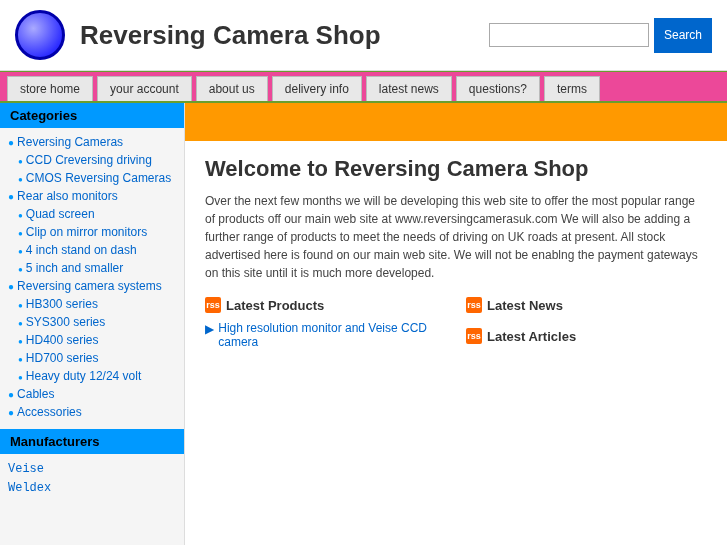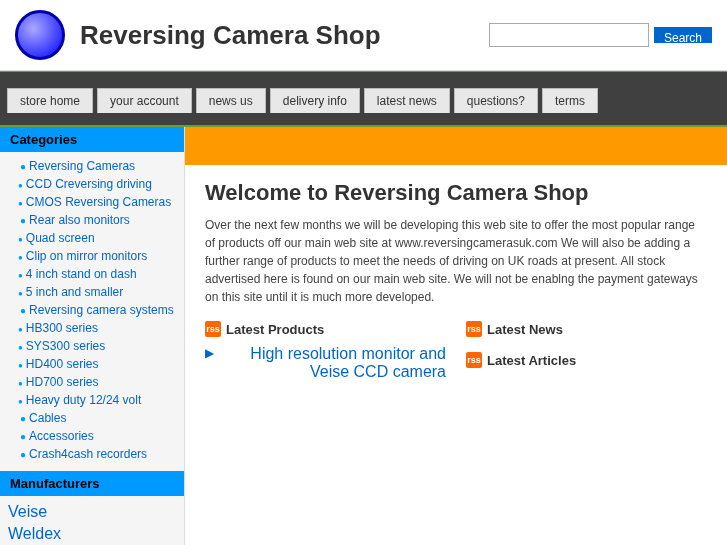--- a/index.html
+++ b/index.html
@@ -4,75 +4,75 @@
   <style>
     * { margin: 0; padding: 0; box-sizing: border-box; }
     body { font-family: Arial, sans-serif; font-size: 12px; background: #fff; color: #333; width: 727px; }
 
     
     #header { display: flex; align-items: center; padding: 10px 15px; background: #fff; border-bottom: 1px solid #ddd; }
     #logo-circle { width: 50px; height: 50px; border-radius: 50%; background: radial-gradient(circle at 35% 35%, #aaf, #00f); margin-right: 15px; flex-shrink: 0; border: 3px solid #00a; }
     #site-title { font-size: 26px; font-weight: bold; color: #333; flex: 1; }
     #search-area { display: flex; align-items: center; gap: 5px; }
     #search-input { width: 160px; height: 24px; border: 1px solid #aaa; padding: 2px 5px; font-size: 12px; }
-    #search-button { background: #0066cc; color: #fff; border: none; padding: 4px 10px; font-size: 12px; cursor: pointer; height: 16px; }
+    #search-button { background: #0066cc; color: #fff; border: none; padding: 4px 10px; font-size: 12px; cursor: pointer; height: 35px; }
 
     
-    #navbar { background: #404040; display: flex; align-items: stretch; padding: 12px 5px; border-top: 1px solid #6a9e2f; border-bottom: 2px solid #6a9e2f; }
+    #navbar { background: #ec4899; display: flex; align-items: stretch; padding: 0 5px; border-top: 1px solid #6a9e2f; border-bottom: 2px solid #6a9e2f; }
     .nav-item { background: #e8e8e8; border: 1px solid #bbb; border-bottom: none; margin: 4px 2px 0; padding: 5px 12px; cursor: pointer; font-size: 12px; color: #333; white-space: nowrap; }
 
     
     #main-layout { display: flex; min-height: 450px; }
 
     
     #sidebar { width: 185px; flex-shrink: 0; background: #f5f5f5; border-right: 1px solid #ddd; padding-bottom: 10px; }
     .sidebar-section-header { background: #0099ff; color: #000000; font-weight: bold; padding: 5px 10px; font-size: 13px; margin-bottom: 5px; }
     .sidebar-cat-item { padding: 2px 8px; }
     .sidebar-cat-item a { color: #0066cc; text-decoration: none; font-size: 12px; }
-    .sidebar-cat-item.top-level { padding-left: 20px; }
+    .sidebar-cat-item.top-level { padding-left: 8px; }
     .sidebar-cat-item.sub-level { padding-left: 18px; }
     .cat-bullet { color: #0099ff; margin-right: 3px; font-size: 10px; }
     .cat-bullet-sub { color: #0099ff; margin-right: 3px; font-size: 8px; }
 
     
     #main-content { flex: 1; padding: 0; }
     #orange-banner { background: #ff9900; height: 38px; margin: 0; }
     #content-area { padding: 15px 20px; }
     #welcome-title { font-size: 22px; color: #333; margin-bottom: 10px; }
     #welcome-text { font-size: 12px; line-height: 1.5; color: #444; margin-bottom: 15px; }
 
     
     #sections-row { display: flex; gap: 20px; margin-bottom: 0; }
     .section-col { flex: 1; }
     .section-header { display: flex; align-items: center; gap: 5px; font-weight: bold; font-size: 13px; color: #333; margin-bottom: 8px; }
     .rss-icon { width: 16px; height: 16px; background: #ff6600; border-radius: 2px; display: inline-flex; align-items: center; justify-content: center; color: #fff; font-size: 9px; font-weight: bold; flex-shrink: 0; }
     .section-link { display: flex; align-items: flex-start; gap: 4px; }
     .arrow-icon { color: #0066cc; font-size: 12px; margin-top: 1px; }
-    .section-link a { color: #0066cc; text-decoration: none; font-size: 16px; text-align: right; }
+    .section-link a { color: #0066cc; text-decoration: none; font-size: 12px; }
 
     
     .mfr-link { padding: 2px 8px; }
-    .mfr-link a { color: #0066cc; text-decoration: none; font-size: 16px; }
+    .mfr-link a { color: #0066cc; text-decoration: none; font-size: 12px; font-family: Liberation Mono, monospace; }
   </style>
 </head>
 <body>
 
 <div id="header">
   <div id="logo-circle"></div>
   <div id="site-title">Reversing Camera Shop</div>
   <div id="search-area">
     <input type="text" id="search-input" style="">
     <button id="search-button">Search</button>
   </div>
 </div>
 
 <div id="navbar">
   <div class="nav-item">store home</div>
   <div class="nav-item">your account</div>
-  <div class="nav-item">news us</div>
+  <div class="nav-item">about us</div>
   <div class="nav-item">delivery info</div>
   <div class="nav-item">latest news</div>
   <div class="nav-item">questions?</div>
   <div class="nav-item">terms</div>
 </div>
 
 <div id="main-layout">
 
   <div id="sidebar">
     <div class="sidebar-section-header">Categories</div>
@@ -118,23 +118,20 @@
     </div>
     <div class="sidebar-cat-item sub-level">
       <span class="cat-bullet-sub">●</span><a>Heavy duty 12/24 volt</a>
     </div>
     <div class="sidebar-cat-item top-level">
       <span class="cat-bullet">●</span><a>Cables</a>
     </div>
     <div class="sidebar-cat-item top-level">
       <span class="cat-bullet">●</span><a>Accessories</a>
     </div>
-    <div class="sidebar-cat-item top-level">
-      <span class="cat-bullet">●</span><a>Crash4cash recorders</a>
-    </div>
 
     <div style="margin-top:8px;">
       <div class="sidebar-section-header">Manufacturers</div>
       <div class="mfr-link"><a>Veise</a></div>
       <div class="mfr-link"><a>Weldex</a></div>
     </div>
   </div>
 
   <div id="main-content">
     <div id="orange-banner"></div>

